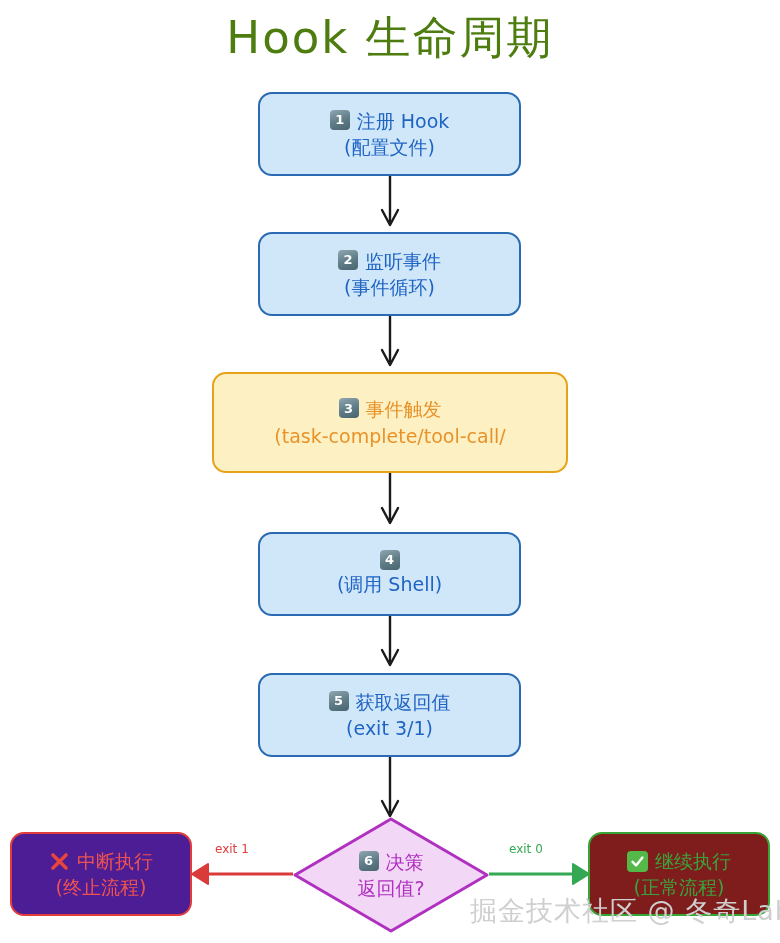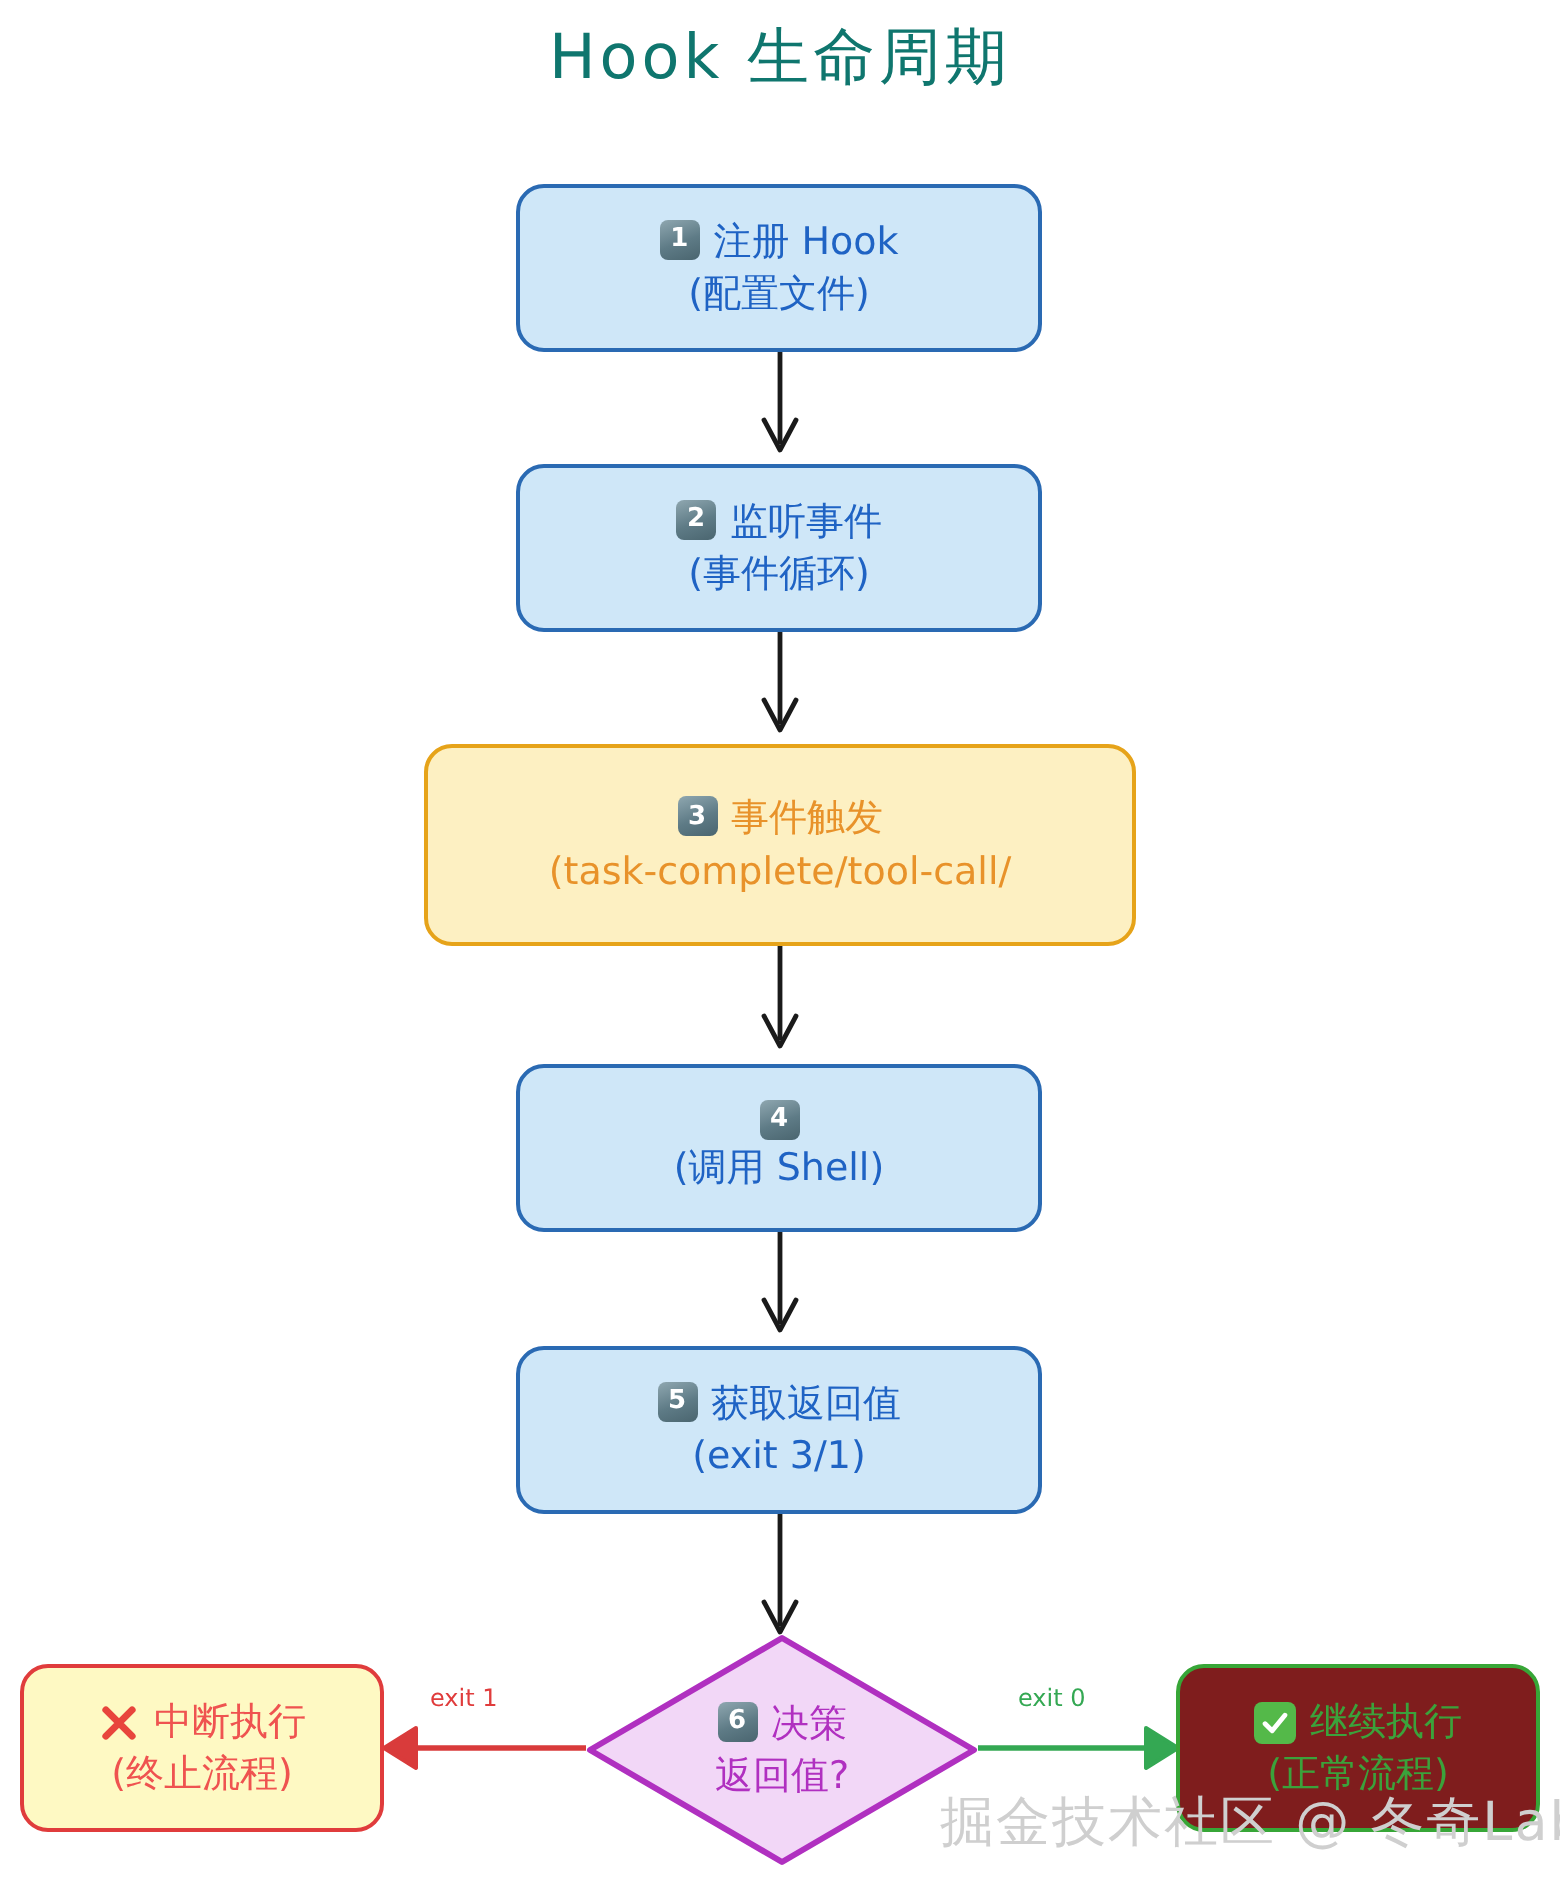--- a/index.html
+++ b/index.html
@@ -12,23 +12,23 @@
     position: relative;
     overflow: hidden;
     font-family: "DejaVu Sans", sans-serif;
   }
 
   
   #chart-title {
     position: absolute;
     left: 0; top: 8px; width: 780px;
     text-align: center;
-    font-size: 31px;
+    font-size: 45px;
     letter-spacing: 2px;
-    color: #0f766e;
+    color: #4d7c0f;
     font-family: "DejaVu Sans", sans-serif;
     font-weight: 400;
   }
 
   
   #connectors {
     position: absolute; left: 0; top: 0;
     width: 780px; height: 943px;
     pointer-events: none;
   }
@@ -44,21 +44,21 @@
     line-height: 1.38;
     font-size: 19px;
     border-radius: 14px;
     border-width: 2.6px;
     border-style: solid;
   }
   .node .line { white-space: nowrap; display: flex; align-items: center; justify-content: center; gap: 7px; }
 
   .node.blue   { background: #cfe7f8; border-color: #2a6ab3; color: #1f63c4; }
   .node.yellow { background: #fdf0c2; border-color: #e6a319; color: #e8922a; }
-  .node.red    { background: #fef9c3; border-color: #e03c3c; color: #ef5350; }
+  .node.red    { background: #4c1d95; border-color: #e03c3c; color: #ef5350; }
   .node.green  { background: #7f1d1d; border-color: #37a637; color: #3ba23b; }
 
   
   .diamond-wrap {
     position: absolute;
   }
   .diamond-shape {
     position: absolute; left: 0; top: 0;
     width: 100%; height: 100%;
   }

